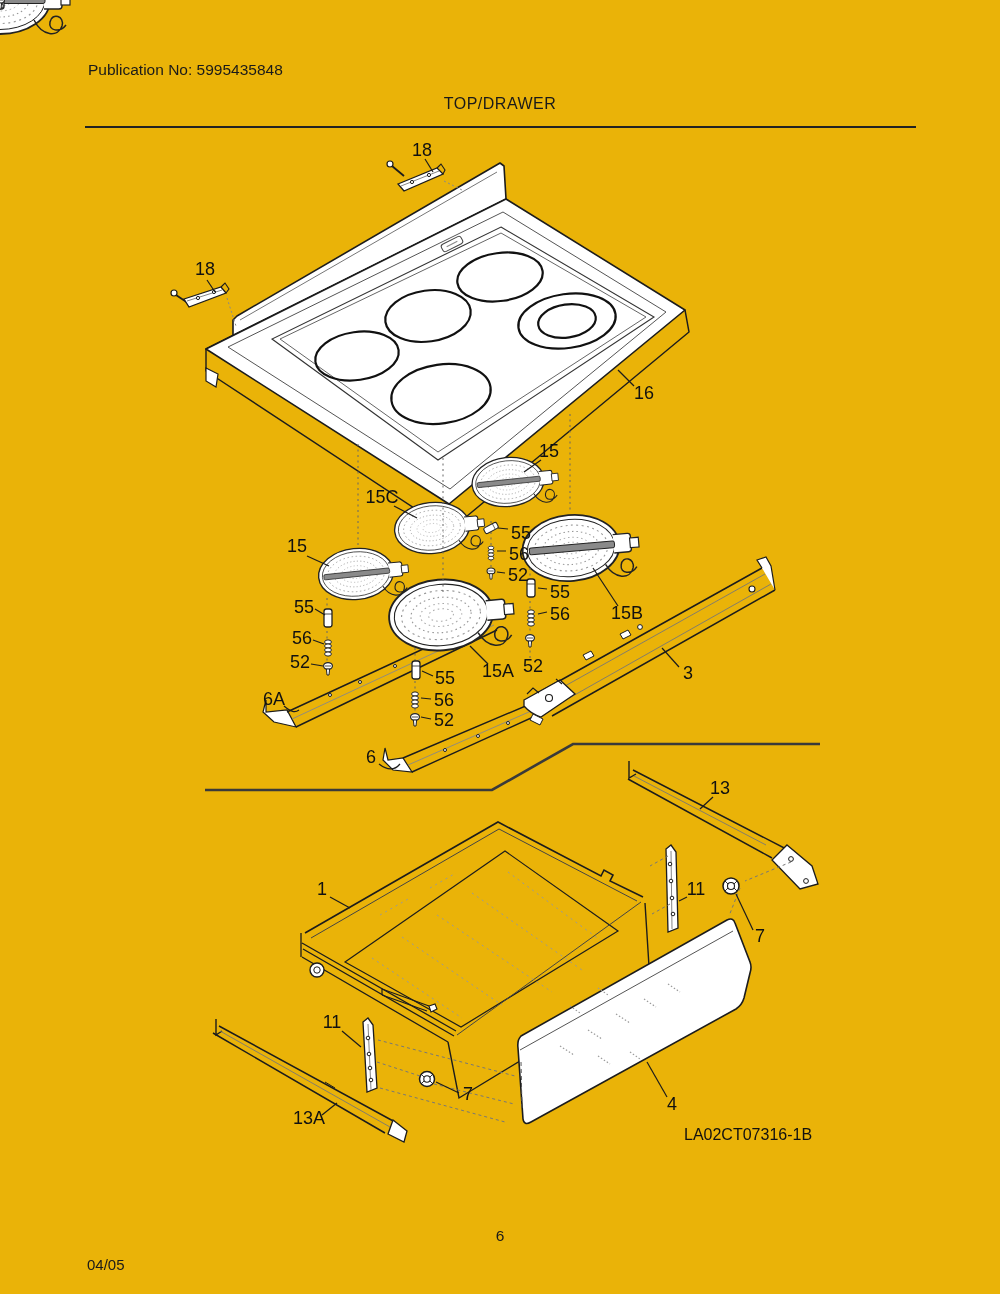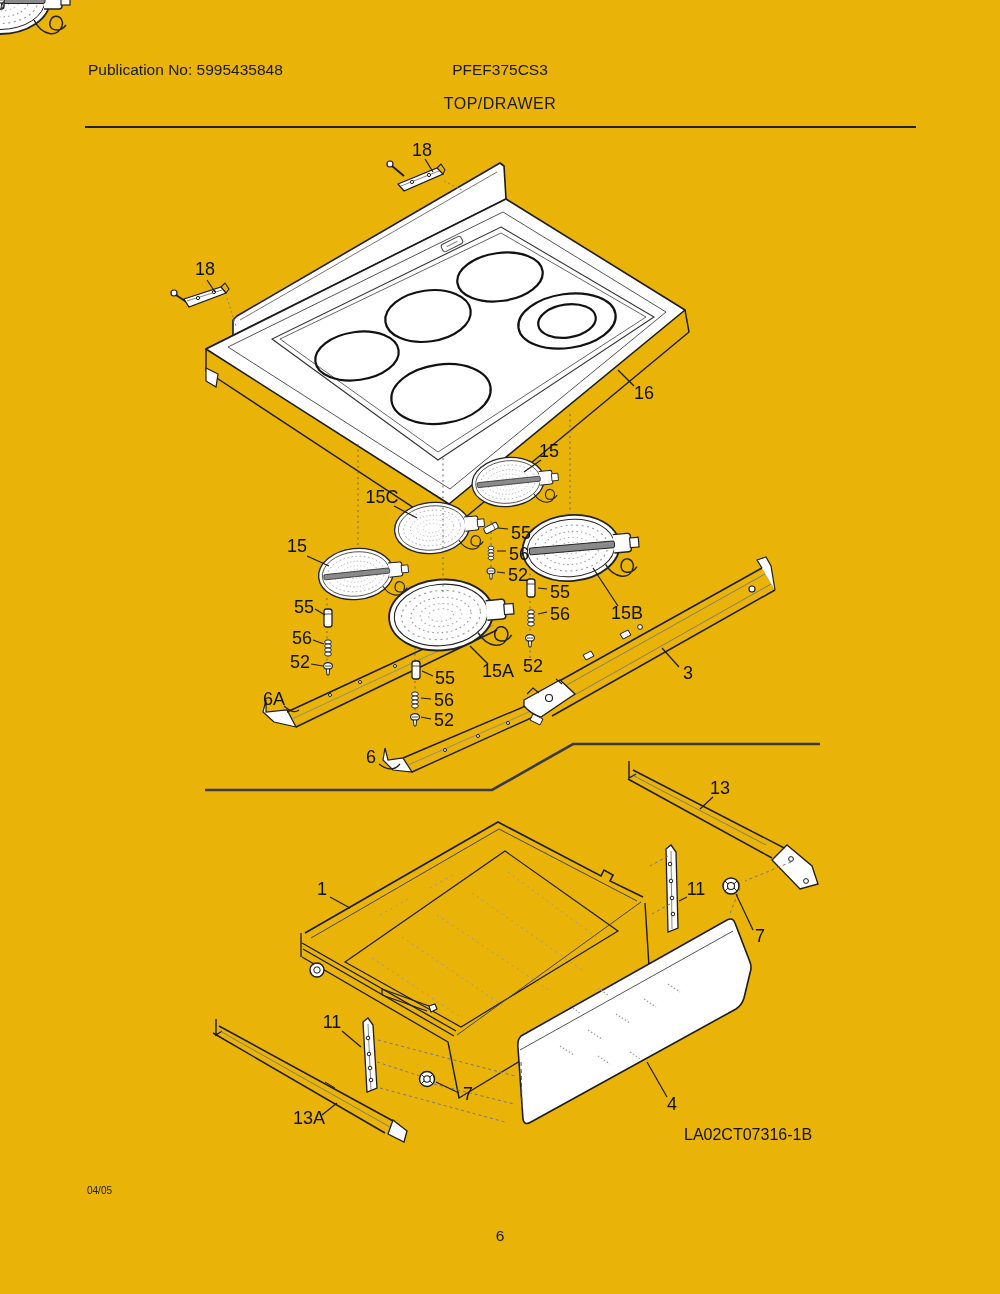--- a/index.html
+++ b/index.html
@@ -5,32 +5,31 @@
   html,body{margin:0;padding:0;background:#e8e8e8;}
   .page{
     position:relative;width:1000px;height:1294px;background:#eab308;
     font-family:"Liberation Sans", sans-serif;color:#1a1a1a;overflow:hidden;
     margin:0 auto;
   }
   .pub{position:absolute;left:88px;top:61px;font-size:15.5px;}
   .model{position:absolute;left:0;right:0;top:61px;text-align:center;font-size:15.5px;}
   .sec-title{position:absolute;left:0;right:0;top:95px;text-align:center;font-size:16px;letter-spacing:.5px;}
   .rule{position:absolute;left:85px;top:118px;width:831px;height:0;border:none;border-top:2px solid #222;}
-  .f-date{position:absolute;left:87px;top:1185px;font-size:10px;}
+  .f-date{position:absolute;left:87px;top:1256px;font-size:15px;}
   .f-page{position:absolute;left:0;right:0;top:1227px;text-align:center;font-size:15.5px;}
   svg{position:absolute;left:0;top:0;}
   svg text{font-family:"Liberation Sans", sans-serif;font-size:18px;fill:#111;}
   text.dwg{font-size:16px;}
 </style>
 </head>
 <body>
 
 <div class="page">
   <div class="pub">Publication No: 5995435848</div>
-  <div class="model">PFEF375CS3</div>
   <div class="sec-title">TOP/DRAWER</div>
   <hr class="rule">
 
   <svg width="1000" height="1294" viewBox="0 0 1000 1294">
     <defs></defs>
 
     <g id="helem">
       <ellipse rx="50" ry="34" fill="#fff" stroke="#222" stroke-width="1.8"></ellipse>
       <ellipse rx="45" ry="29.5" fill="none" stroke="#222" stroke-width="1"></ellipse>
       <ellipse rx="38" ry="23.5" fill="none" stroke="#999" stroke-width="1.1" stroke-dasharray="2 3.5"></ellipse>

